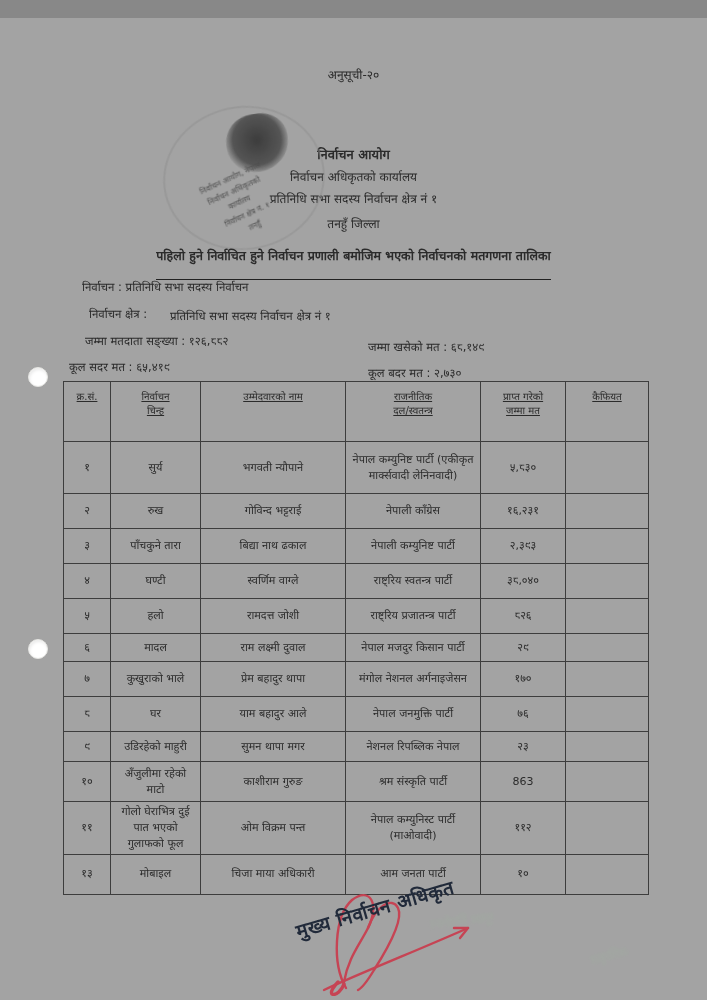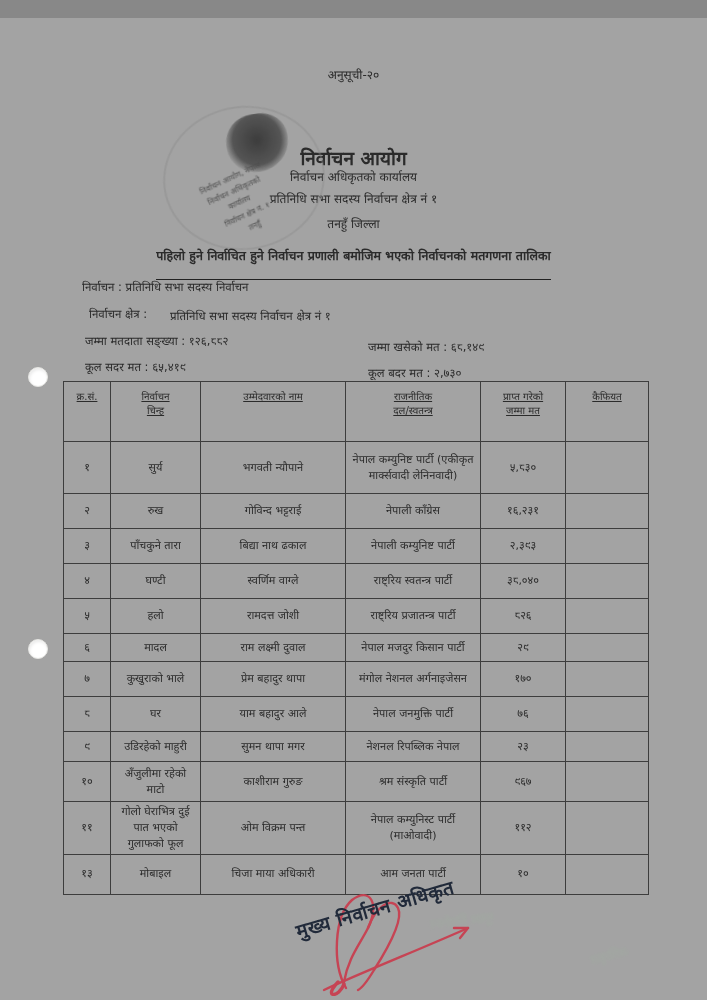--- a/index.html
+++ b/index.html
@@ -13,21 +13,21 @@
     width:707px;height:1000px;
     margin:18px auto;
     background:#a3a3a3;
     color:#2b2b2b;
     overflow:hidden;
   }
   
   .c-line{position:absolute;left:0;width:707px;text-align:center;}
   .schedule{top:48px;font-size:12px;}
   .clause{top:82px;font-size:11px;}
-  .org{top:127px;font-size:19px;font-weight:bold;}
+  .org{top:127px;font-size:13px;font-weight:bold;}
   .office{top:150px;font-size:12px;}
   .constituency{top:172px;font-size:12px;}
   .district{top:197px;font-size:12px;}
   .doc-title{
     top:229px;font-size:12.5px;font-weight:bold;
   }
   .doc-title span{
     border-bottom:1.6px solid #222;
     padding-bottom:16px;
   }
@@ -57,21 +57,21 @@
   .stamp .l2{top:88px;left:-8px;font-size:7.5px;}
   .stamp .l3{top:101px;left:-2px;font-size:7.5px;}
   .stamp .l4{top:113px;left:4px;font-size:7.5px;}
   
   .info{position:absolute;font-size:11.5px;white-space:nowrap;}
   .i-election{left:82px;top:261px;}
   .i-area-label{left:89px;top:288px;}
   .i-area-value{left:170px;top:290px;}
   .i-voters{left:85px;top:315px;}
   .i-cast{left:368px;top:321px;}
-  .i-valid{left:85px;top:341px;}
+  .i-valid{left:69px;top:341px;}
   .i-invalid{left:368px;top:347px;}
   
   table.results{
     position:absolute;left:63px;top:363px;
     width:585px;border-collapse:collapse;table-layout:fixed;
     font-size:11px;color:#2b2b2b;
   }
   table.results th,table.results td{
     border:1.2px solid #3d3d3d;
     padding:2px 4px;
@@ -252,21 +252,21 @@
           <td>सुमन थापा मगर</td>
           <td>नेशनल रिपब्लिक नेपाल</td>
           <td>२३</td>
           <td></td>
         </tr>
         <tr>
           <td>१०</td>
           <td>अँजुलीमा रहेको माटो</td>
           <td>काशीराम गुरुङ</td>
           <td>श्रम संस्कृति पार्टी</td>
-          <td>९६७</td>
+          <td>863</td>
           <td></td>
         </tr>
         <tr>
           <td>११</td>
           <td>गोलो घेराभित्र दुई पात भएको गुलाफको फूल</td>
           <td>ओम विक्रम पन्त</td>
           <td>नेपाल कम्युनिस्ट पार्टी (माओवादी)</td>
           <td>११२</td>
           <td></td>
         </tr>

